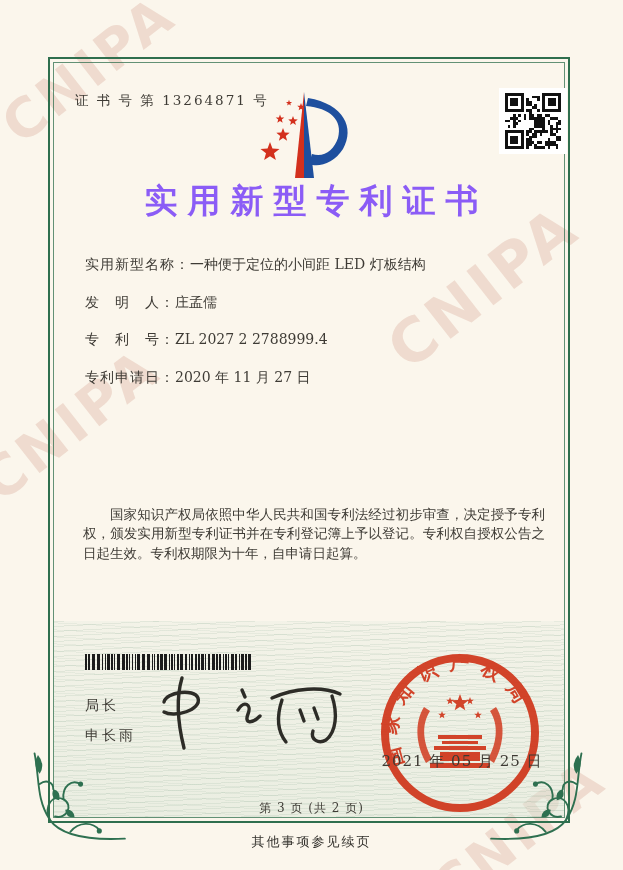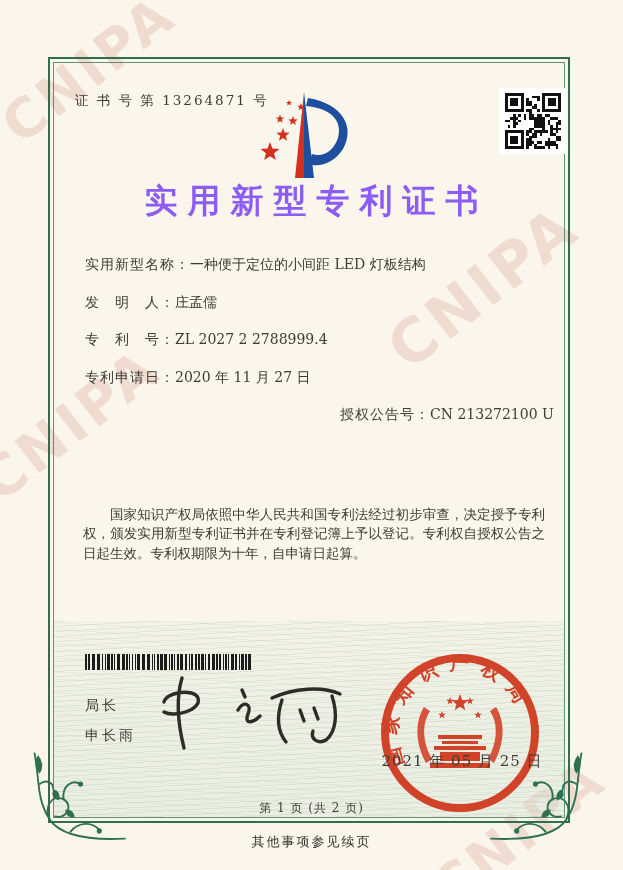--- a/index.html
+++ b/index.html
@@ -264,23 +264,20 @@
     <div class="field-row">
       <span class="field-label">发　明　人：</span><span class="field-value">庄孟儒</span>
     </div>
     <div class="field-row">
       <span class="field-label">专　利　号：</span><span class="field-value">ZL 2027 2 2788999.4</span>
     </div>
     <div class="field-row">
       <span class="field-label">专利申请日：</span><span class="field-value">2020 年 11 月 27 日</span>
     </div>
     <div class="field-row">
-      <span class="inline-pair pair2">
-        <span class="field-label">授权公告号：</span><span class="field-value">CN 213272100 U</span>
-      </span>
     </div>
   </div>
 
   <div class="paragraphs">
     <p>国家知识产权局依照中华人民共和国专利法经过初步审查，决定授予专利权，颁发实用新型专利证书并在专利登记簿上予以登记。专利权自授权公告之日起生效。专利权期限为十年，自申请日起算。</p>
   </div>
 
   <div id="barcode" class="barcode">
       <span style="width: 2px; background: rgb(28, 28, 28); margin-right: 1px; flex: 0 0 auto;"></span>
       <span style="width: 2px; background: rgb(28, 28, 28); margin-right: 2px; flex: 0 0 auto;"></span>
@@ -367,16 +364,16 @@
       <rect x="-30" y="30" width="60" height="5"></rect>
     <polygon points="5.51091059616309e-16,-39 2.2218282536655485,-33.0580842387373 8.559508646656381,-32.78115294937453 3.5949936315956803,-28.8319157612627 5.2900672706322585,-22.718847050625474 2.3145824503884976e-16,-26.22 -5.290067270632258,-22.718847050625474 -3.5949936315956803,-28.8319157612627 -8.559508646656383,-32.78115294937452 -2.221828253665549,-33.0580842387373" fill="#d0371c"></polygon>
         <polygon points="-18,-22 -17.012520776148644,-19.35914855054991 -14.195773934819385,-19.23606797749979 -16.402225052624143,-17.48085144945009 -15.648858990830107,-14.76393202250021 -18,-16.32 -20.351141009169893,-14.76393202250021 -19.597774947375857,-17.48085144945009 -21.804226065180615,-19.23606797749979 -18.987479223851356,-19.35914855054991" fill="#d0371c"></polygon>
         <polygon points="-10,-36 -9.012520776148644,-33.35914855054991 -6.195773934819385,-33.236067977499786 -8.402225052624143,-31.48085144945009 -7.6488589908301075,-28.76393202250021 -10,-30.32 -12.351141009169892,-28.76393202250021 -11.597774947375857,-31.48085144945009 -13.804226065180615,-33.236067977499786 -10.987479223851356,-33.35914855054991" fill="#d0371c"></polygon>
         <polygon points="10,-36 10.987479223851356,-33.35914855054991 13.804226065180615,-33.236067977499786 11.597774947375857,-31.48085144945009 12.351141009169893,-28.76393202250021 10,-30.32 7.648858990830108,-28.76393202250021 8.402225052624143,-31.48085144945009 6.195773934819385,-33.236067977499786 9.012520776148644,-33.35914855054991" fill="#d0371c"></polygon>
         <polygon points="18,-22 18.987479223851356,-19.35914855054991 21.804226065180615,-19.23606797749979 19.597774947375857,-17.48085144945009 20.351141009169893,-14.76393202250021 18,-16.32 15.648858990830108,-14.76393202250021 16.402225052624143,-17.48085144945009 14.195773934819385,-19.23606797749979 17.012520776148644,-19.35914855054991" fill="#d0371c"></polygon>
       </g>
   </svg>
   <div class="seal-date">2021 年 05 月 25 日</div>
 
-  <div class="page-info">第 1 页 (共 2 页)</div>
+  <div class="page-info">第 3 页 (共 2 页)</div>
   <div class="footer-note">其他事项参见续页</div>
 
 </div>
 
 </body></html>

